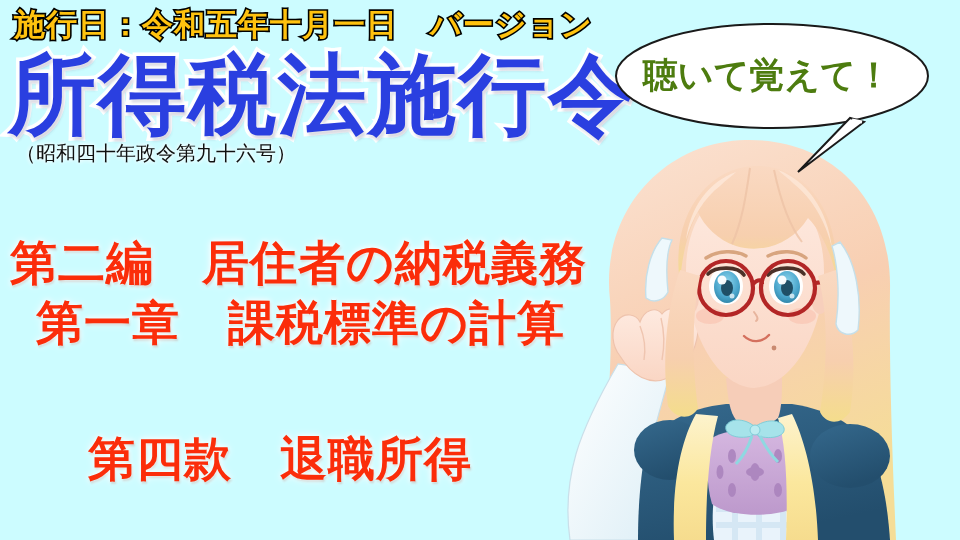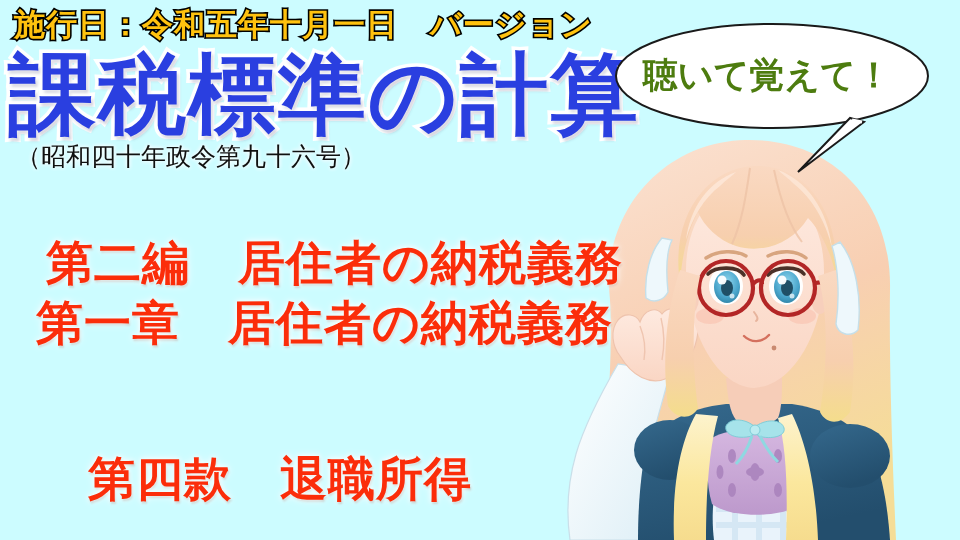--- a/index.html
+++ b/index.html
@@ -48,21 +48,21 @@
     text-shadow:
        0 0 5px #ffffff,
        2px 3px 3px rgba(80,80,120,.30);
     z-index: 36;
   }
 
   
   .sub-line {
     position: absolute;
     left: 16px;
-    font-size: 25px;
+    font-size: 20px;
     font-weight: 500;
     color: #101010;
     white-space: nowrap;
     text-shadow: 0 0 4px #ffffff, 0 0 4px #ffffff;
     z-index: 34;
   }
   .sub-line.l1 { top: 140px; }
   .sub-line.l2 { top: 178px; }
 
   
@@ -72,24 +72,24 @@
     font-weight: bold;
     letter-spacing: 1px;
     color: #fb2d0a;
     white-space: nowrap;
     text-shadow:
         0 0 5px rgba(255,255,255,.95),
         0 0 9px rgba(255,255,255,.85),
         1px 2px 2px rgba(120,40,20,.25);
     z-index: 35;
   }
-  .red-line.r1 { left: 10px;  top: 232px; margin-left: 36px; }
+  .red-line.r1 { left: 10px;  top: 232px; }
   .red-line.r2 { left: 36px;  top: 292px; }
   .red-line.r3 { left: 62px;  top: 363px; }
-  .red-line.r4 { left: 88px;  top: 448px; text-align: center; }
+  .red-line.r4 { left: 88px;  top: 428px; text-align: center; }
 
   
   .balloon-wrap {
     position: absolute;
     left: 612px;
     top: 14px;
     width: 332px;
     height: 160px;
     z-index: 60;
   }
@@ -127,26 +127,26 @@
   }
   .character svg { display: block; width: 100%; height: 100%; }
 </style>
 </head>
 <body>
 
 <div id="slide">
 
   <div class="header-line">施行日：令和五年十月一日　バージョン</div>
 
-  <div class="main-title">課税標準の計算</div>
+  <div class="main-title">所得税法施行令</div>
 
   <div class="sub-line l1">（昭和四十年政令第九十六号）</div>
 
   <div class="red-line r1">第二編　居住者の納税義務</div>
-  <div class="red-line r2">第一章　居住者の納税義務</div>
+  <div class="red-line r2">第一章　課税標準の計算</div>
   <div class="red-line r4">第四款　退職所得</div>
 
   <div class="character">
     <svg viewBox="0 0 420 420" xmlns="http://www.w3.org/2000/svg">
       <defs>
         <linearGradient id="hairG" x1="0" y1="0" x2="0.3" y2="1">
           <stop offset="0%" stop-color="#fbe2d2"></stop>
           <stop offset="55%" stop-color="#f8cfb2"></stop>
           <stop offset="100%" stop-color="#f5dd97"></stop>
         </linearGradient>

